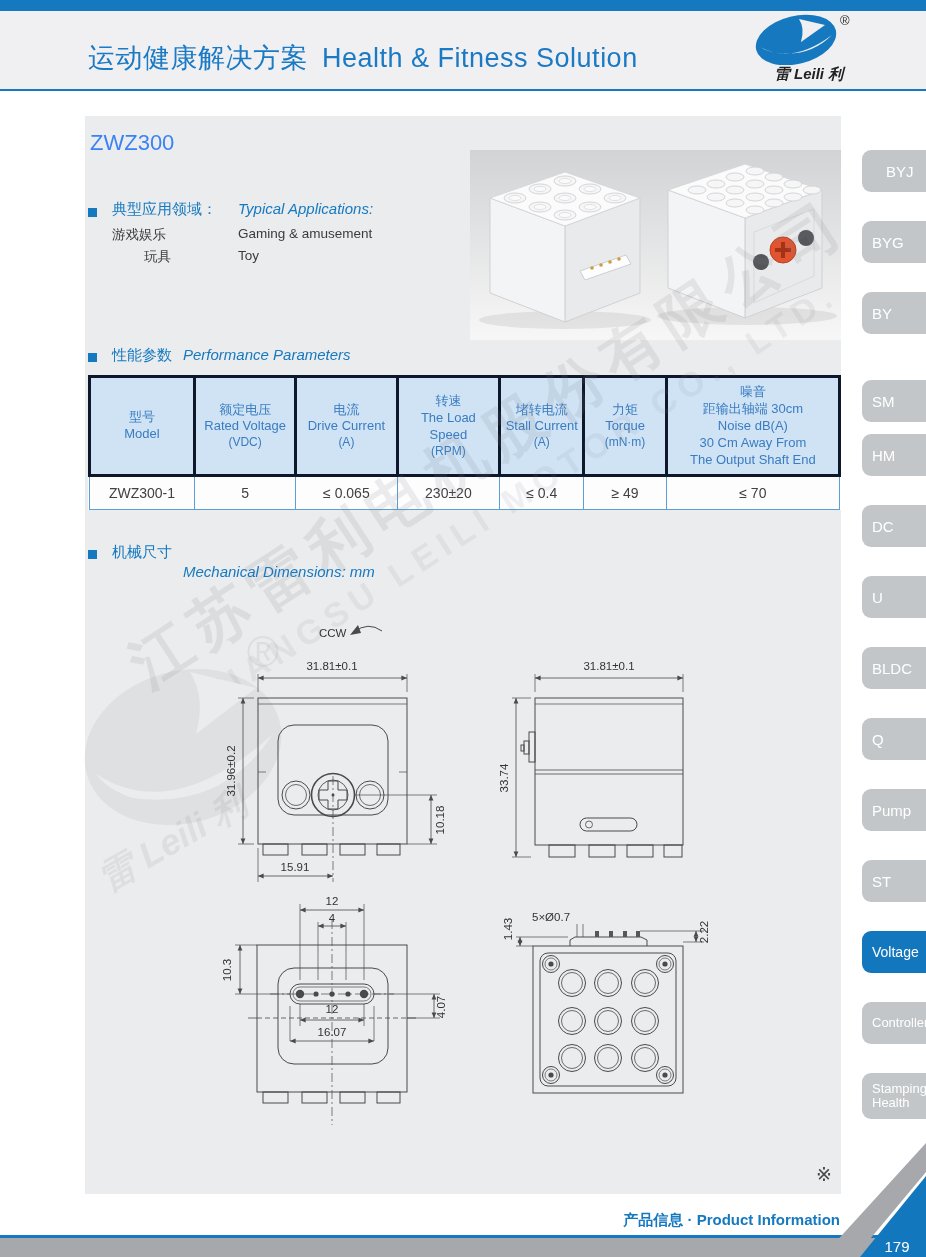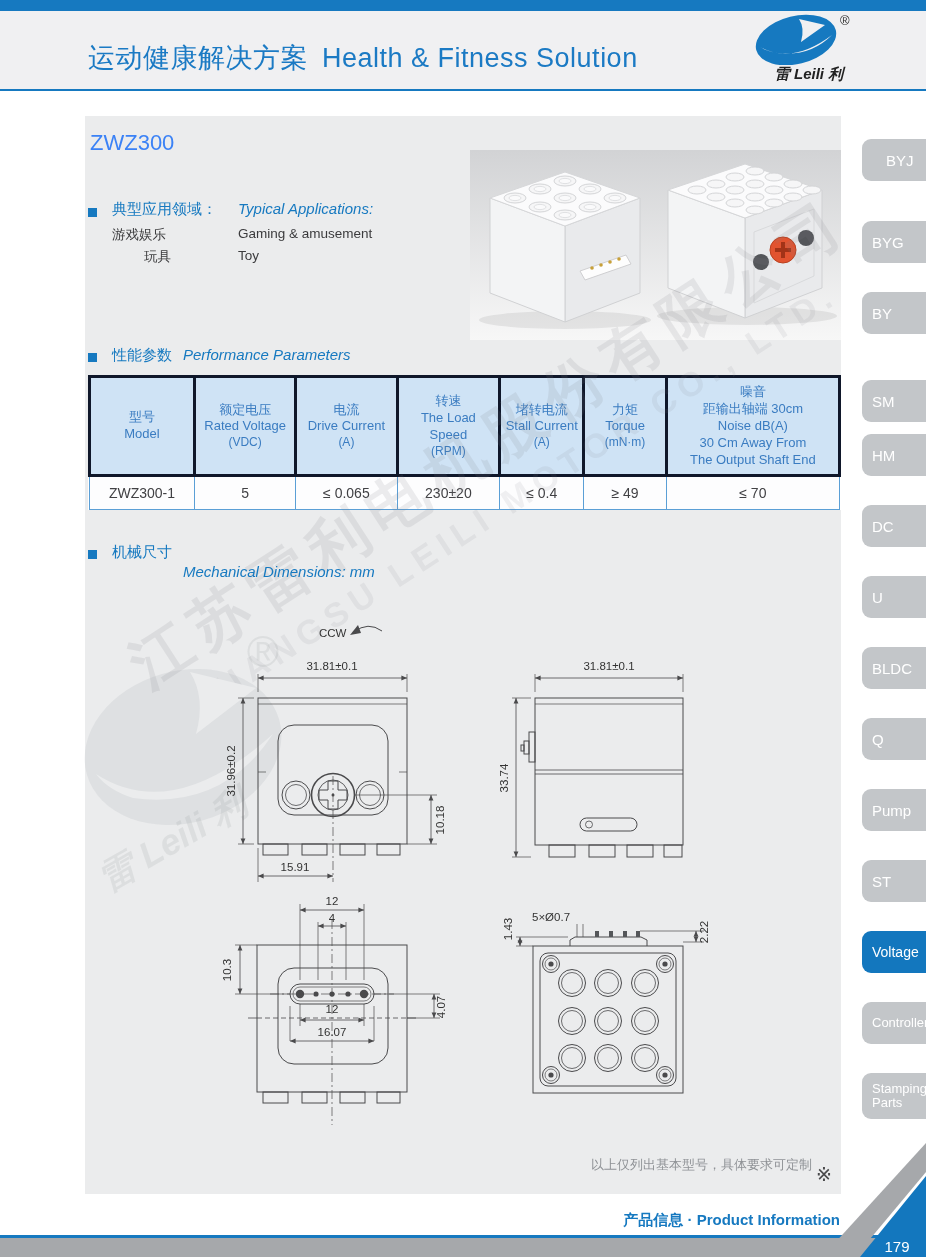--- a/index.html
+++ b/index.html
@@ -395,21 +395,21 @@
       <text x="444" y="341" font-size="11.5" fill="#333" stroke="none">5×Ø0.7</text>
       <path d="M480,357 H428 M445,366 H428" stroke-width="0.7"></path>
       <line x1="432" y1="357" x2="432" y2="366" stroke-width="0.8" marker-start="url(#arw)" marker-end="url(#arw)"></line>
       <text transform="translate(424,349) rotate(-90)" font-size="11.5" fill="#333" stroke="none" text-anchor="middle">1.43</text>
       <path d="M552,351 H616 M595,362 H616" stroke-width="0.7"></path>
       <line x1="608" y1="351" x2="608" y2="362" stroke-width="0.8" marker-start="url(#arw)" marker-end="url(#arw)"></line>
       <text transform="translate(620,352) rotate(-90)" font-size="11.5" fill="#333" stroke="none" text-anchor="middle">2.22</text>
     </g>
   </svg>
 
-  <div class="tab" style="top:139px;padding-left:24px;">
+  <div class="tab" style="top:150px;padding-left:24px;">
       <span>BYJ</span>
     </div>
   <div class="tab" style="top:221px;">
       <span>BYG</span>
     </div>
   <div class="tab" style="top:292px;">
       <span>BY</span>
     </div>
   <div class="tab" style="top:380px;">
       <span>SM</span>
@@ -435,25 +435,24 @@
   <div class="tab" style="top:860px;">
       <span>ST</span>
     </div>
   <div class="tab active" style="top:931px; font-size:14px;">
       <span>Voltage</span>
     </div>
   <div class="tab small" style="top:1002px;">
       <span>Controller</span>
     </div>
   <div class="tab small" style="top:1073px; height:46px;">
-      <span>Stamping Parts</span>
+      <span>Stamping Health</span>
     </div>
 
   <div class="abs note">
-    <div class="note-zh">以上仅列出基本型号，具体要求可定制</div>
   </div>
   <div class="abs note-mark">※</div>
   <div class="abs product-info">产品信息 · Product Information</div>
 
   <div class="abs blueline"></div>
   <div class="abs footbar"></div>
   <svg class="abs corner" viewBox="0 0 166 137">
     <polygon points="166,23 166,52 95,137 62,137" fill="#a6a8ab"></polygon>
     <polygon points="166,56 166,137 100,137" fill="#1377be"></polygon>
     <text x="137" y="132" font-size="15" fill="#ffffff" text-anchor="middle">179</text>

